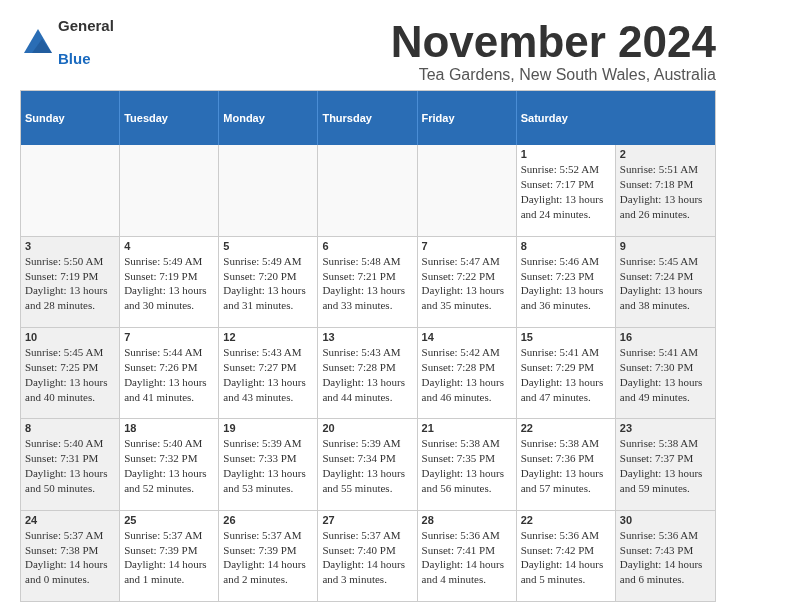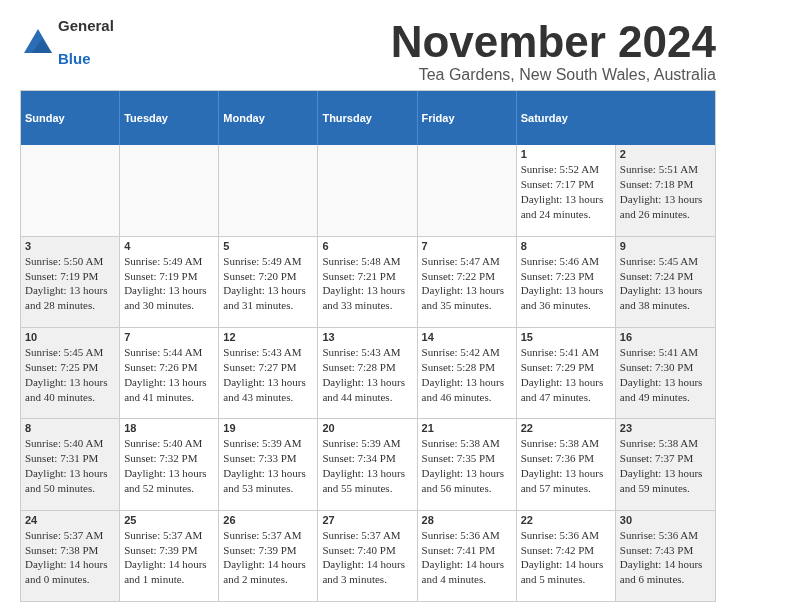--- a/index.html
+++ b/index.html
@@ -247,21 +247,21 @@
           <div class="cal-cell">
             <span class="day-num">13</span>
             <div class="day-info" style="white-space: pre-line;">Sunrise: 5:43 AM
 Sunset: 7:28 PM
 Daylight: 13 hours
 and 44 minutes.</div>
           </div>
           <div class="cal-cell">
             <span class="day-num">14</span>
             <div class="day-info" style="white-space: pre-line;">Sunrise: 5:42 AM
-Sunset: 5:28 PM
+Sunset: 7:28 PM
 Daylight: 13 hours
 and 46 minutes.</div>
           </div>
           <div class="cal-cell">
             <span class="day-num">15</span>
             <div class="day-info" style="white-space: pre-line;">Sunrise: 5:41 AM
 Sunset: 7:29 PM
 Daylight: 13 hours
 and 47 minutes.</div>
           </div>

